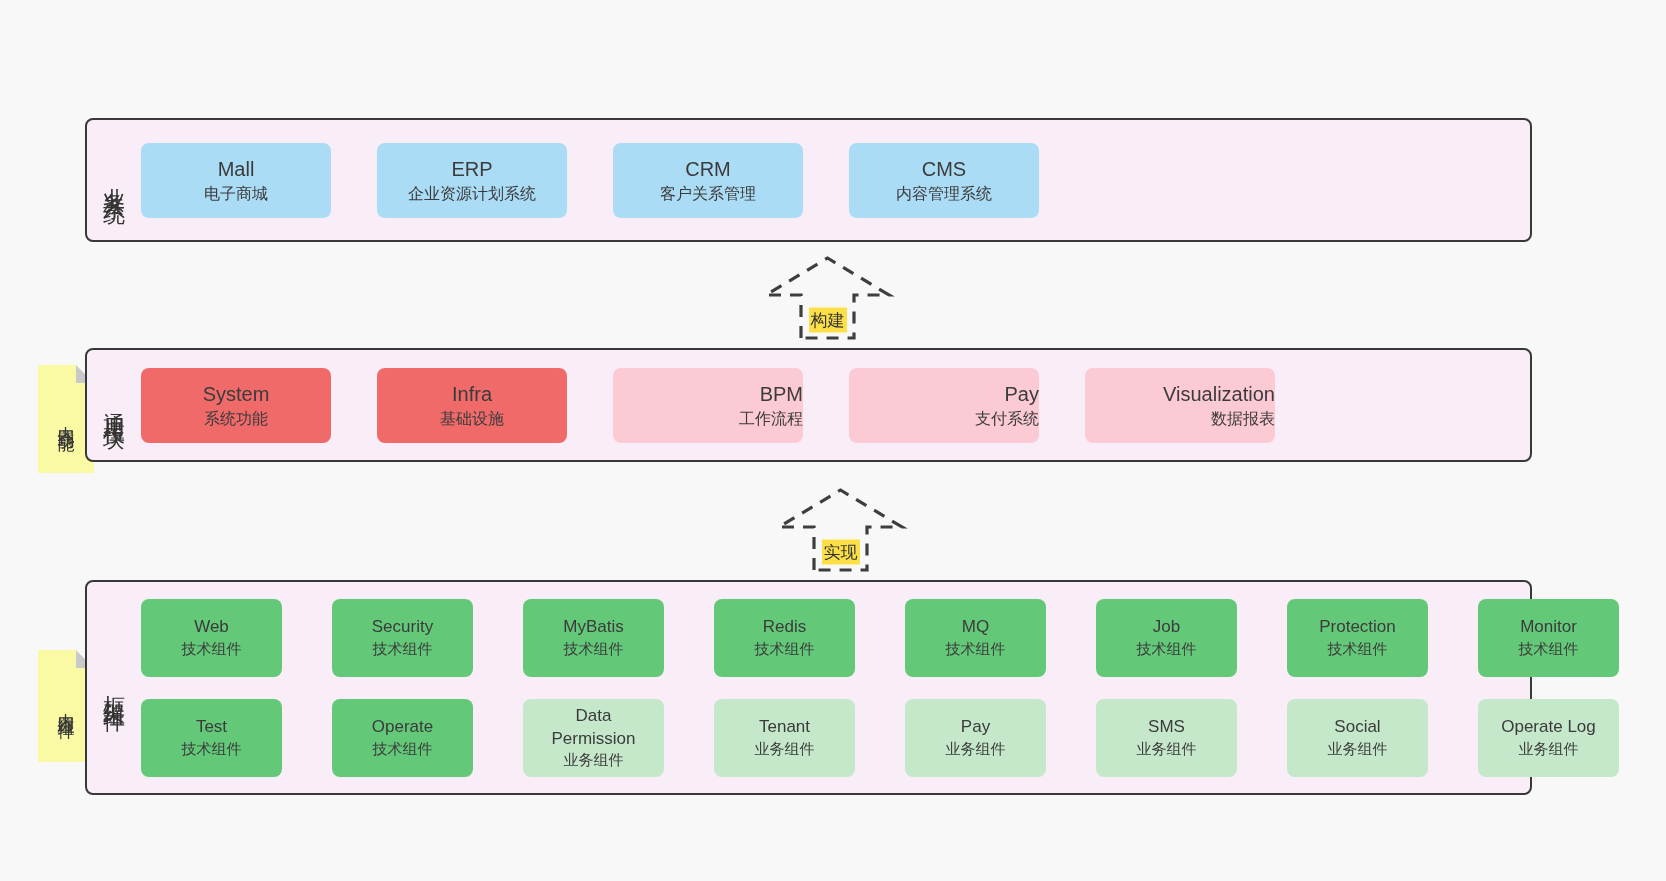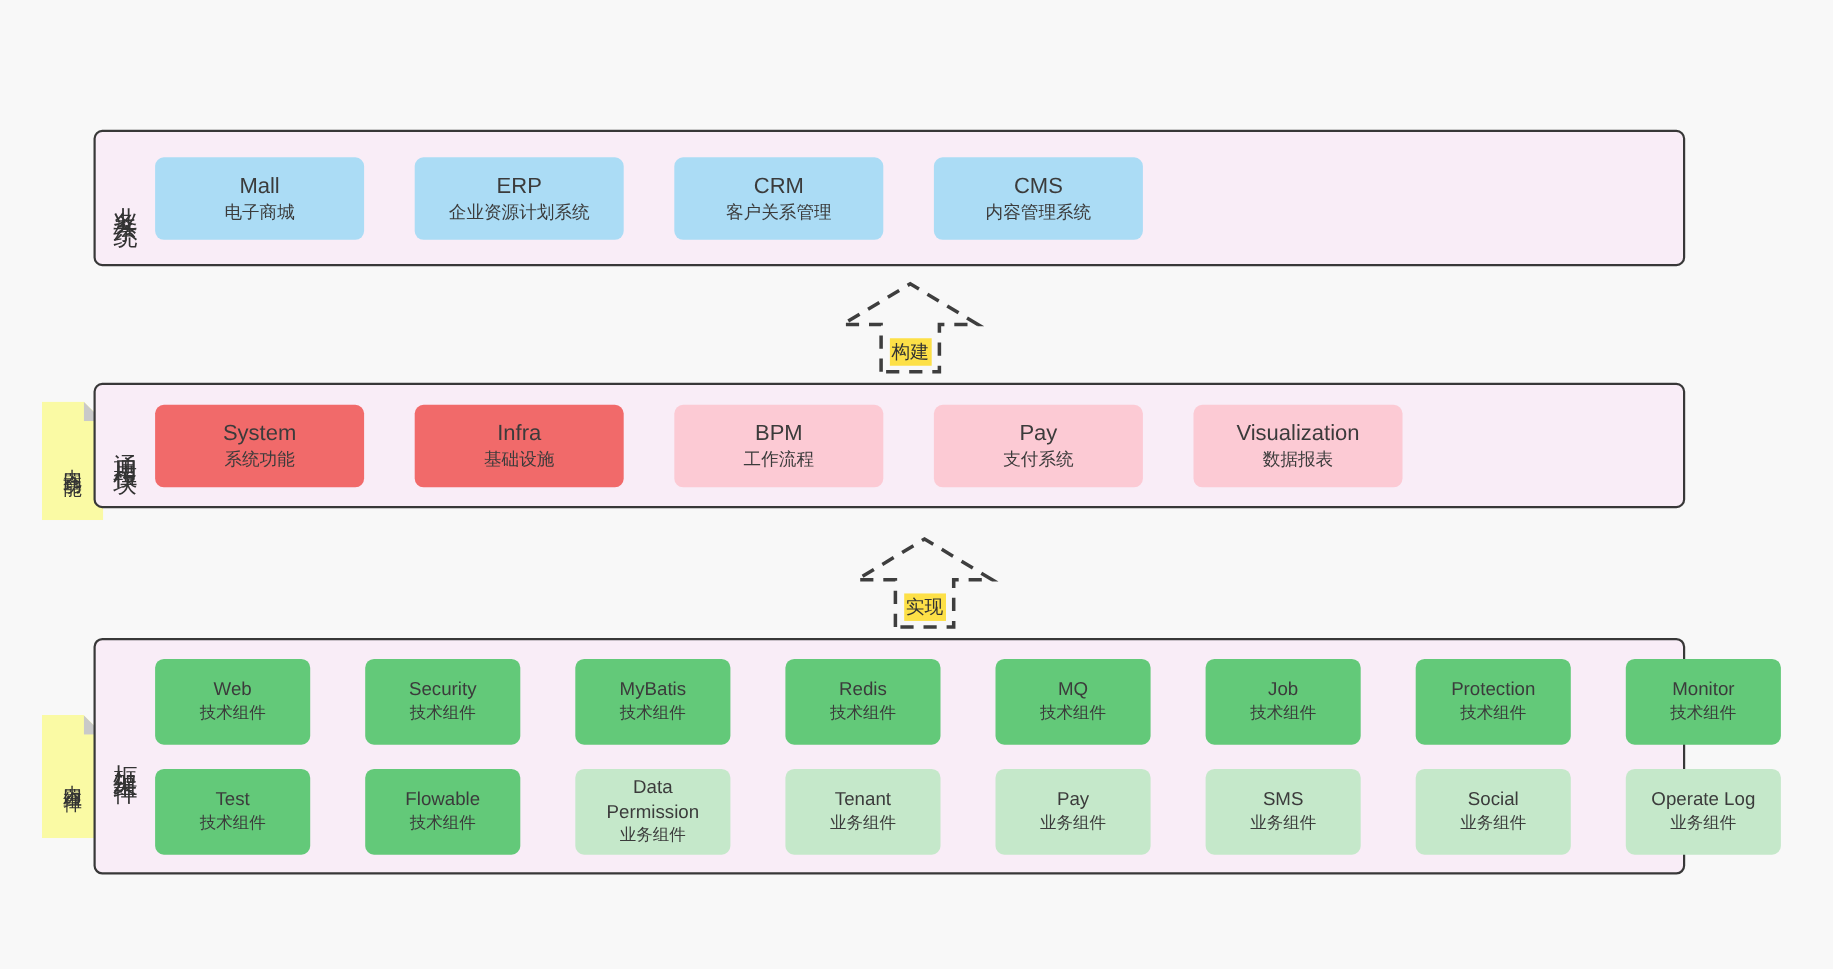--- a/index.html
+++ b/index.html
@@ -64,21 +64,21 @@
     line-height: 1.32;
   }
   .band-2 .box { width: 141px; height: 78px; padding: 0 13px; }
   .box .en { font-size: 20px; }
   .box .zh { font-size: 16px; }
   .band-2 .box .en { font-size: 17px; }
   .band-2 .box .zh { font-size: 15px; }
 
   .c-blue        { background: var(--blue, #abdcf5); }
   .c-red         { background: var(--red, #f16a6a); }
-  .c-pink        { background: var(--pink, #fccad4); }
+  .c-pink        { background: var(--pink, #fccad4); align-items: flex-end; }
   .c-green       { background: var(--green, #63c979); }
   .c-light_green { background: var(--light-green, #c5e8ca); }
 
   
   .sticky {
     position: absolute;
     left: 38px;
     width: 56px;
     background: var(--sticky-yellow, #fafaa4);
     z-index: 1;
@@ -230,21 +230,21 @@
             <span class="en">Monitor</span>
             <span class="zh">技术组件</span>
           </div>
         </div>
         <div class="row">
           <div class="box c-green">
             <span class="en">Test</span>
             <span class="zh">技术组件</span>
           </div>
           <div class="box c-green">
-            <span class="en">Flowable</span>
+            <span class="en">Operate</span>
             <span class="zh">技术组件</span>
           </div>
           <div class="box c-light_green">
             <span class="en">Data Permission</span>
             <span class="zh">业务组件</span>
           </div>
           <div class="box c-light_green">
             <span class="en">Tenant</span>
             <span class="zh">业务组件</span>
           </div>

